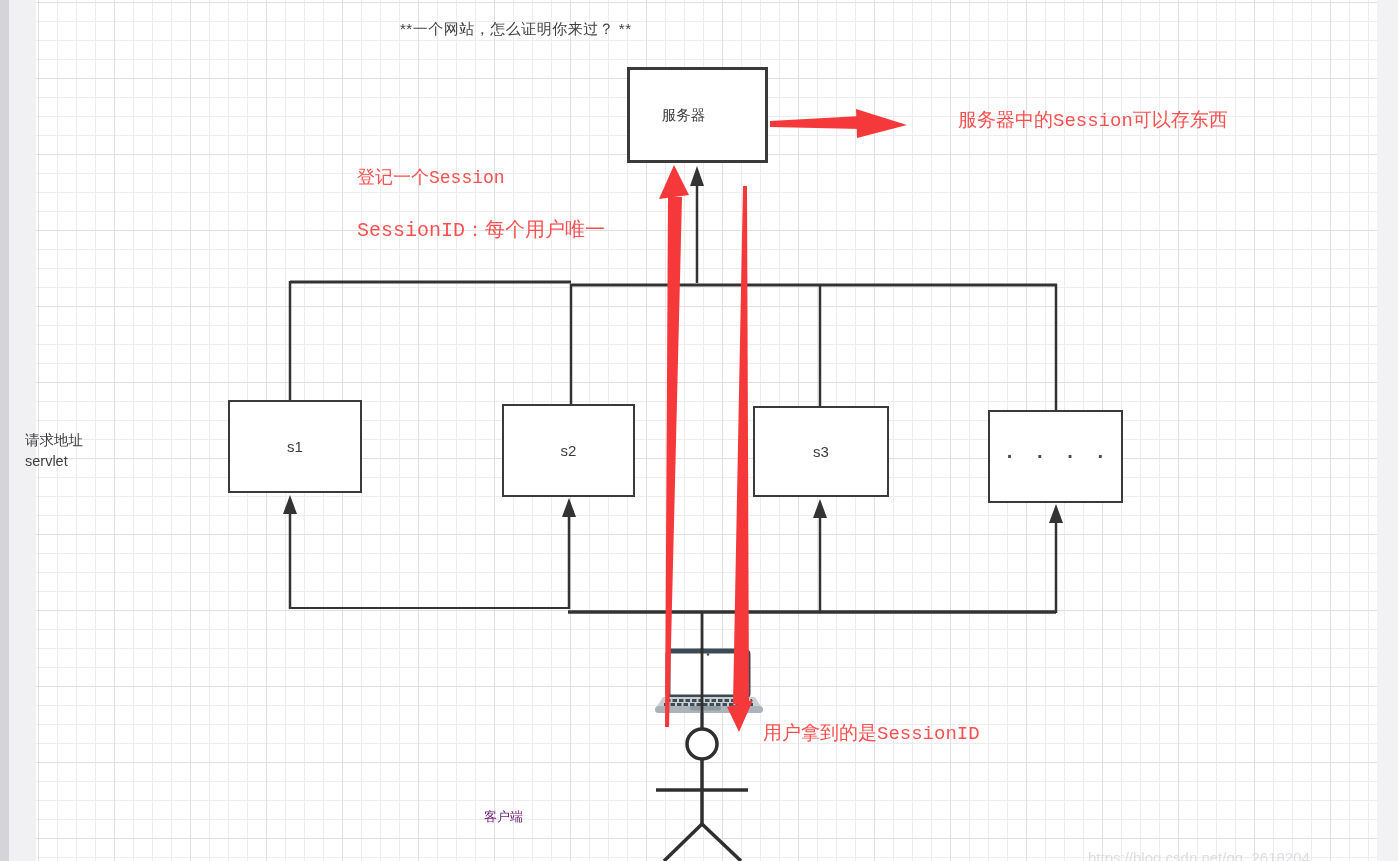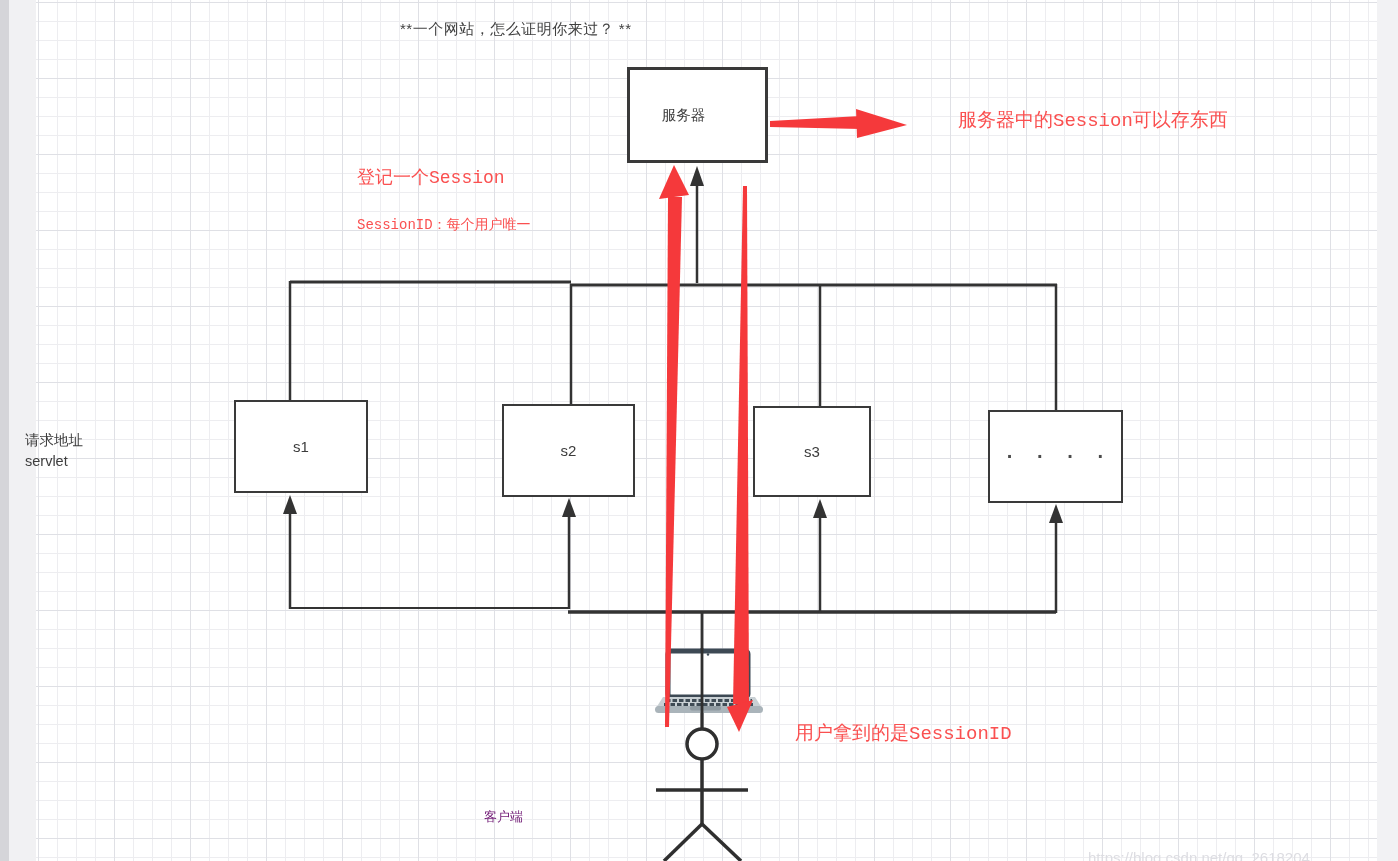--- a/index.html
+++ b/index.html
@@ -17,39 +17,39 @@
       linear-gradient(#ededf0 1px, transparent 1px),
       linear-gradient(90deg,#ededf0 1px, transparent 1px);
     background-size:76px 76px,76px 76px,19px 19px,19px 19px;
     background-position:2px 2px,2px 2px,2px 2px,2px 2px; }
 
   .node-box { position:absolute; background:#ffffff; border:2.5px solid #3a3a3a;
     display:flex; align-items:center; justify-content:center;
     color:#3c3c3c; font-size:15px; z-index:2; }
   #server-box { left:627px; top:67px; width:141px; height:96px; border-width:3px; font-size:14.5px;padding-left:12px; }
   #server-box span { position:relative; left:-20px; }
-  #box-s1 { left:234px; top:400px; width:134px; height:93px; }
+  #box-s1 { left:228px; top:400px; width:134px; height:93px; }
   #box-s2 { left:502px; top:404px; width:133px; height:93px;justify-content:center; }
-  #box-s3 { left:753px; top:406px; width:118px; height:91px; }
+  #box-s3 { left:753px; top:406px; width:136px; height:91px; }
   #box-dots { left:988px; top:410px; width:135px; height:93px;
     font-size:20px; font-weight:bold; letter-spacing:9px; color:#4a4a4a; padding-left:9px; }
 
   svg#wires { position:absolute; left:0; top:0; z-index:3; pointer-events:none; }
 
   .txt { position:absolute; z-index:4; white-space:nowrap; }
   #title { left:400px; top:20px; width:650px; 
     color:#3f3f3f; font-size:15px; letter-spacing:0.5px; }
   #left-caption { left:25px; top:430px; width:110px; 
     color:#3e3e3e; font-size:14.5px; line-height:21px; }
   #client-caption { left:484px; top:808px; color:#701a75; font-size:13px; }
   .red-note { color:#fa5050; font-family:"Liberation Mono","DejaVu Sans Mono",monospace; }
   #note-register { left:357px; top:165px; font-size:18px; }
-  #note-sessionid { left:357px; top:216px; font-size:14px;text-align:center; }
+  #note-sessionid { left:357px; top:216px; font-size:20px;text-align:center; }
   #note-store { left:936px; top:107px; font-size:19px;margin-left:22px; }
-  #note-usergets { left:763px; top:720px; font-size:19px;margin-left:32px; }
+  #note-usergets { left:763px; top:720px; font-size:19px; }
   #watermark { left:1088px; top:849px; color:#dddde2; font-size:15px; z-index:5; }
 </style>
 </head>
 <body>
 
 <div id="stage">
 
   <div id="left-rail"></div>
   <div id="left-gutter"></div>
   <div id="grid-canvas"></div>

